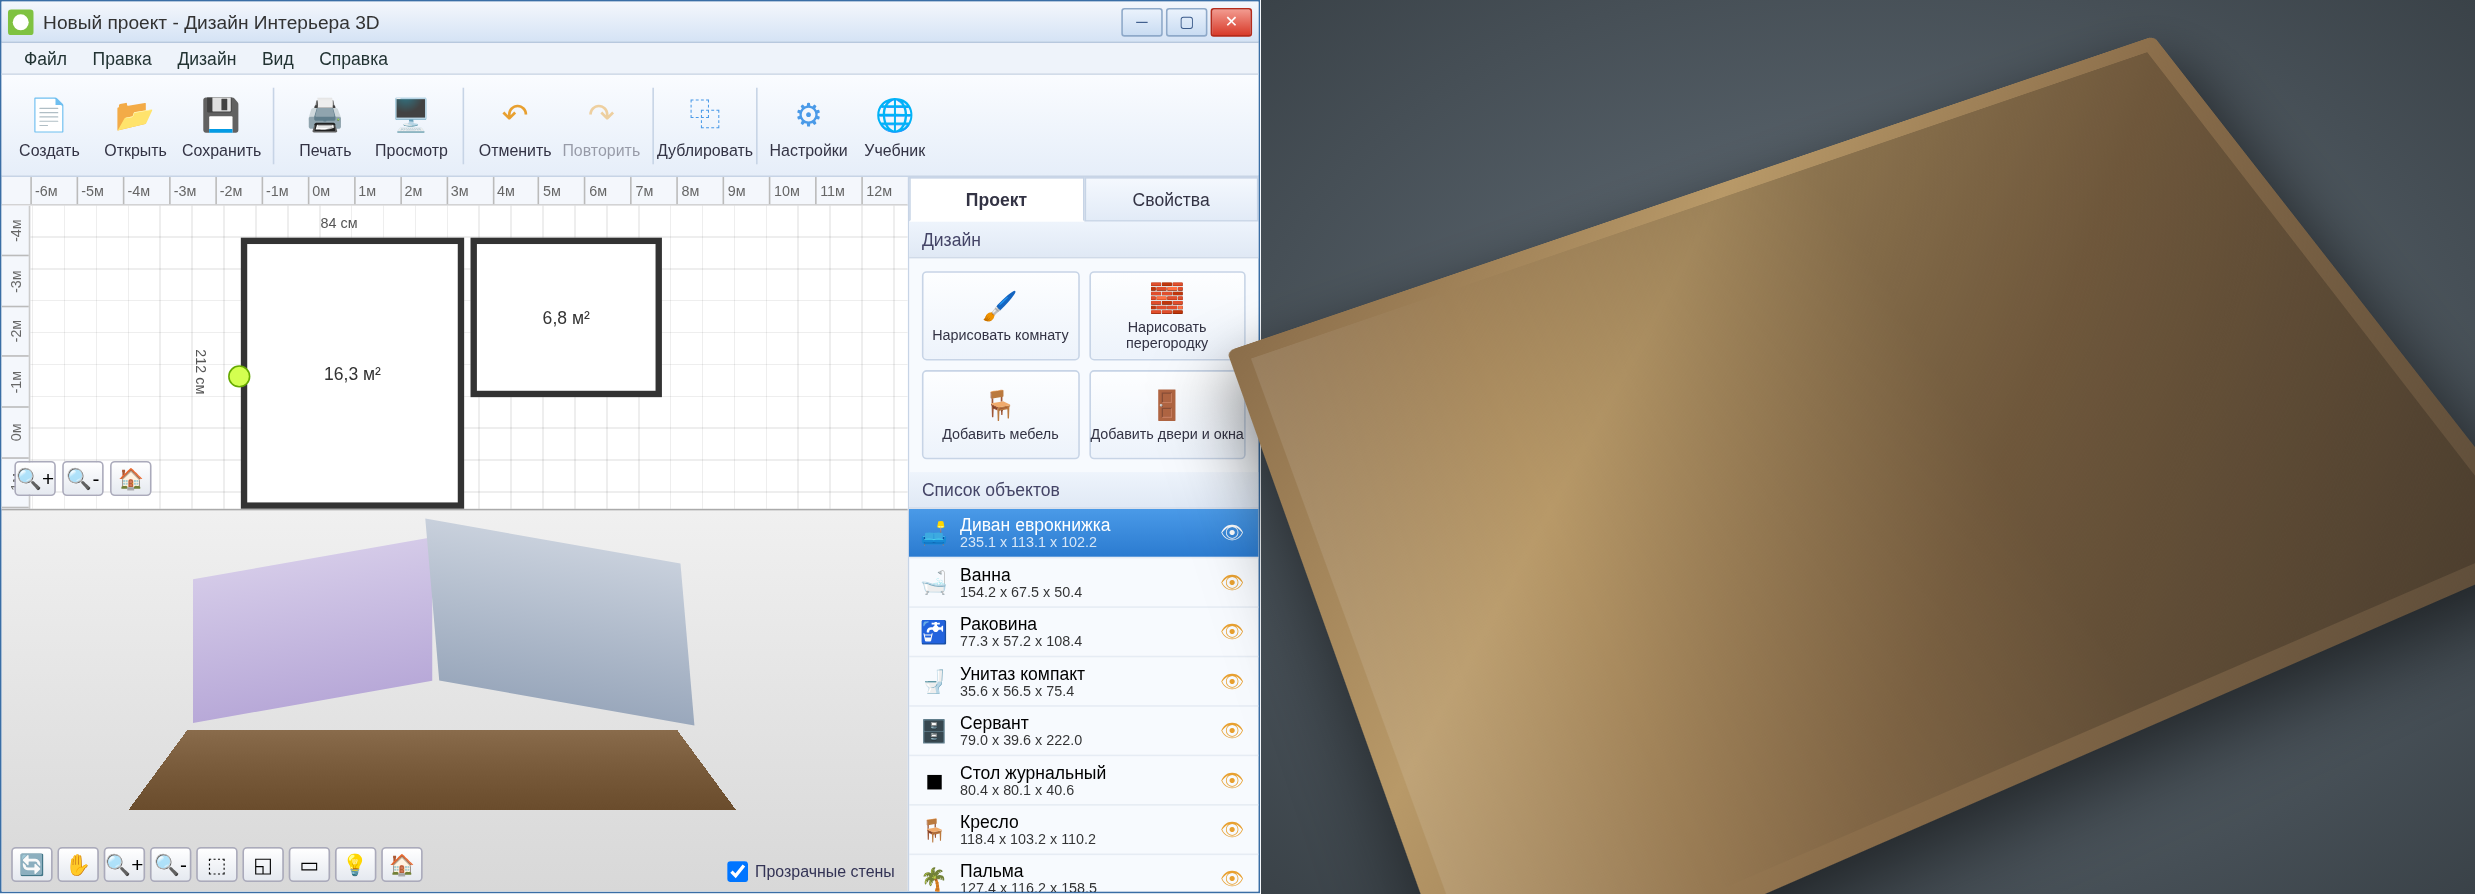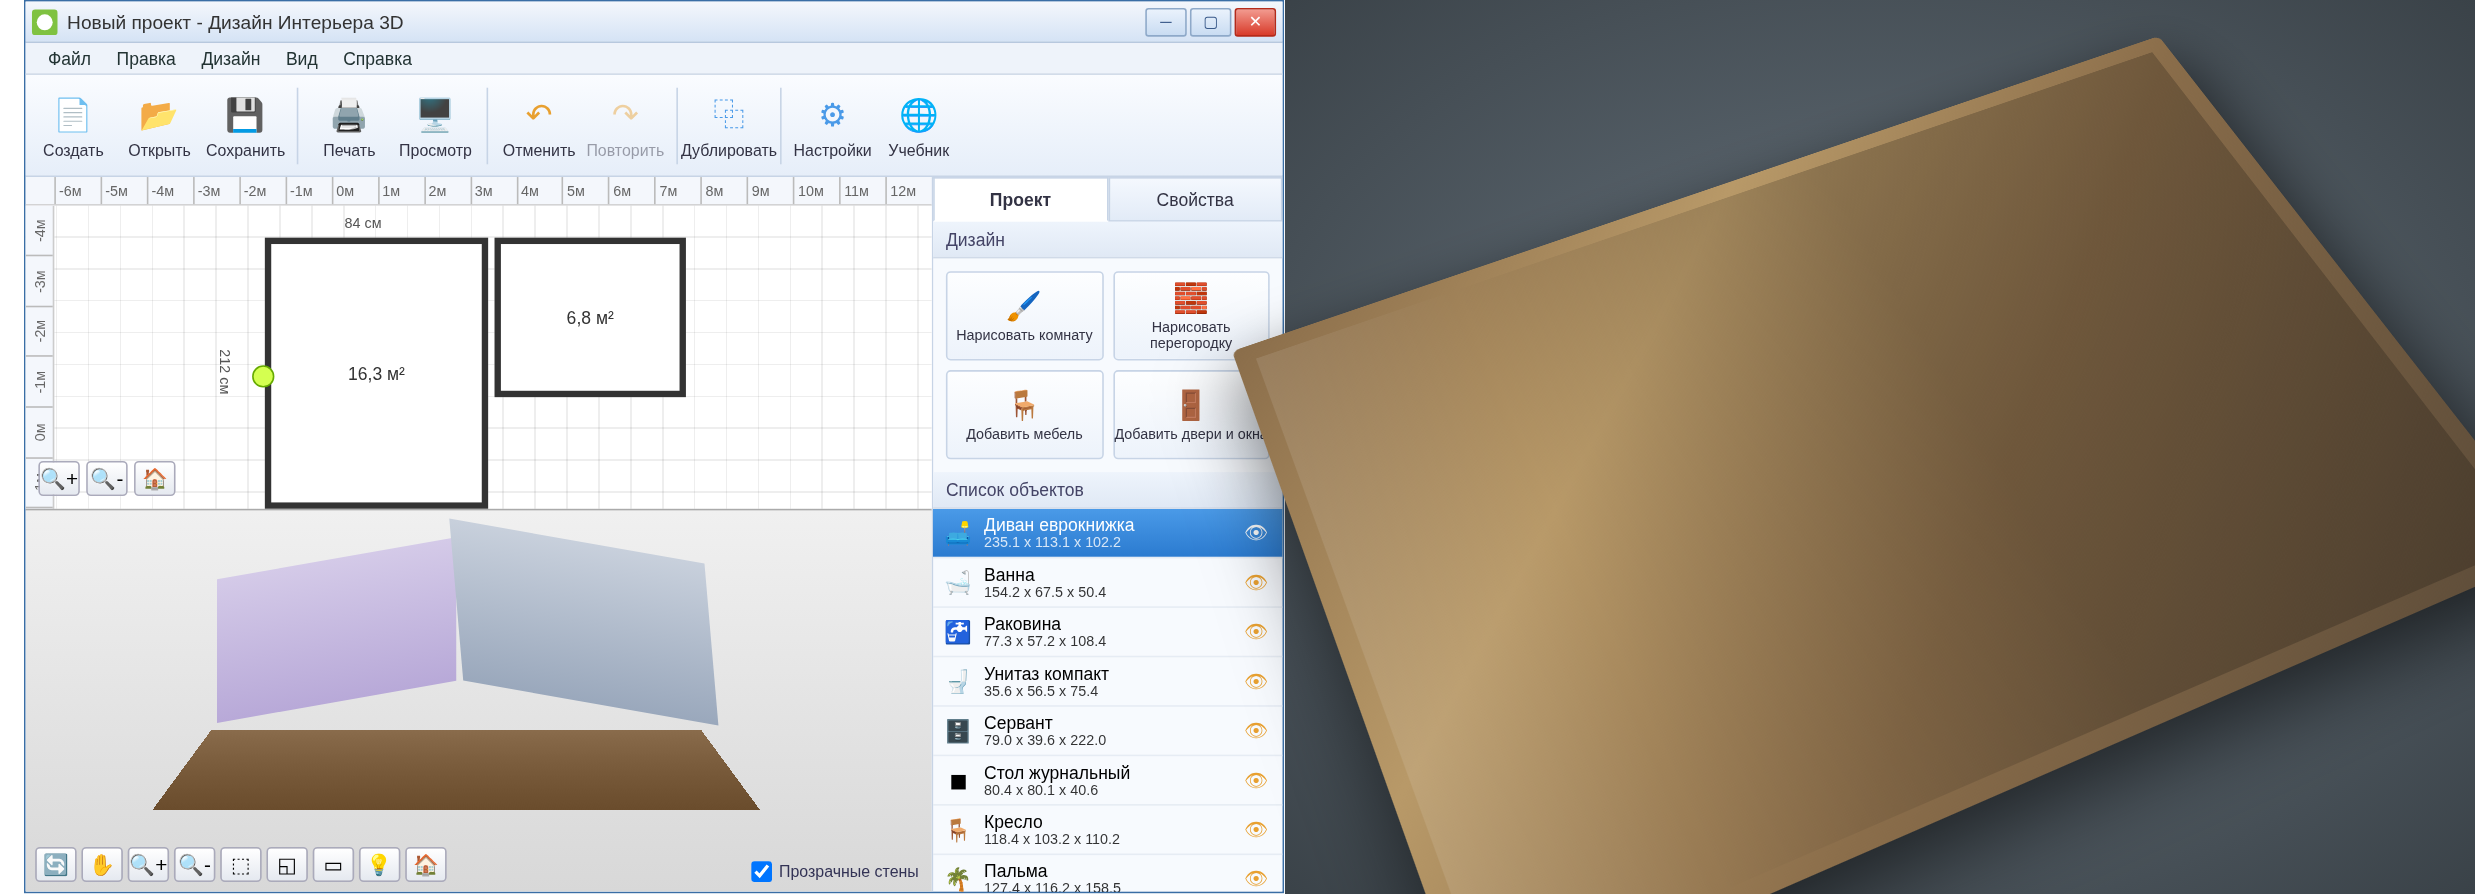--- a/index.html
+++ b/index.html
@@ -1,17 +1,17 @@
 <!DOCTYPE html>
 <html><head>
 <meta charset="utf-8">
 <style>
 * { box-sizing: border-box; margin: 0; padding: 0; }
 body { font-family: Tahoma, Arial, sans-serif; font-size: 11px; background: #fff; display: flex; width: 2475px; height: 894px; }
-.app-wrap { width: 1260px; height: 894px; transform-origin: top left; margin-left: 24px; }
+.app-wrap { width: 1260px; height: 894px; transform-origin: top left; }
 .render-wrap { width: 1215px; height: 894px; background: radial-gradient(ellipse at center, #6a7680 0%, #3a4248 100%); display: flex; align-items: center; justify-content: center; }
 .render-placeholder { width: 1100px; height: 780px; background: linear-gradient(135deg, #8a6d4a 0%, #b89968 30%, #8a6d4a 60%, #5a4a38 100%); border-radius: 8px; position: relative; box-shadow: 0 30px 80px rgba(0,0,0,.6); transform: perspective(2000px) rotateX(35deg) rotateZ(-25deg); }
 .render-placeholder::before { content:""; position:absolute; inset:20px; background: linear-gradient(90deg, rgba(255,255,255,.1) 0%, rgba(255,255,255,0) 20%, rgba(0,0,0,.2) 60%); }
 
 .window { width: 790px; height: 560px; border: 1px solid #3a6ea5; background: #eef3fa; display: flex; flex-direction: column; transform: scale(1.595); transform-origin: top left; }
 
 .titlebar { height: 26px; background: linear-gradient(#f4f7fc, #d5e3f5); display: flex; align-items: center; padding: 0 4px; border-bottom: 1px solid #b7c8de; }
 .titlebar-icon { width: 16px; height: 16px; background: #7fc241; border-radius: 2px; margin-right: 6px; position: relative; }
 .titlebar-icon::after { content:""; position:absolute; top: 3px; left: 3px; width: 10px; height: 10px; background: #fff; border-radius: 50%; }
 .titlebar-text { flex: 1; font-size: 12px; color: #333; }

